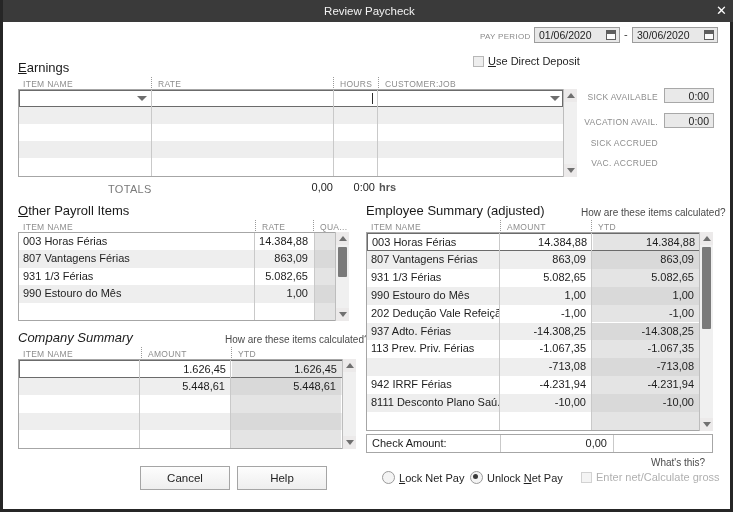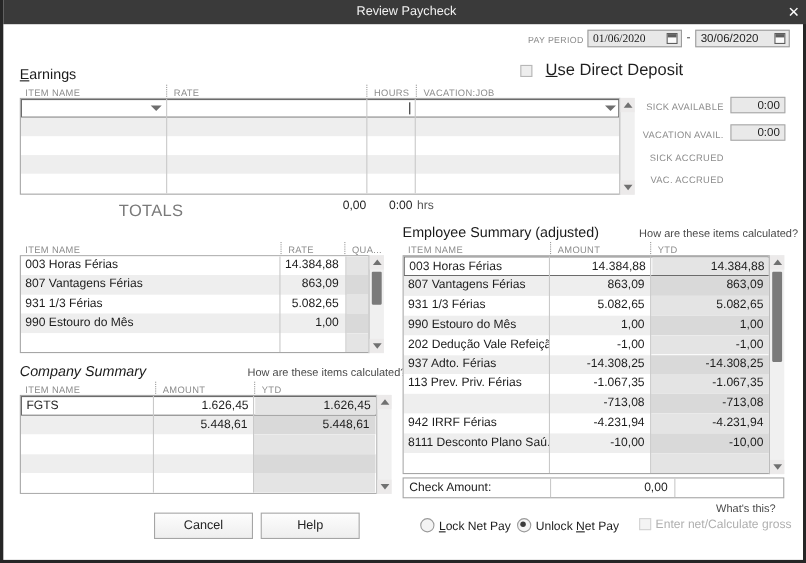--- a/index.html
+++ b/index.html
@@ -41,31 +41,31 @@
     position:absolute;left:4px;top:0;height:15px;line-height:15px;
     font-size:10.5px;color:#1d1d1d;
   }
   .datefield .cal{
     position:absolute;right:3px;top:2px;width:10px;height:10px;
     border:1px solid #5e5e5e;background:#fbfbfb;box-sizing:border-box;
   }
   .datefield .cal:before{
     content:"";position:absolute;left:0;top:0;right:0;height:3px;background:#5e5e5e;
   }
-  #dfrom{left:531px;font-family:Liberation Serif, serif;}
+  #dfrom{left:531px;}
   #dto{left:629px;}
   .dash{position:absolute;left:621px;top:28px;font-size:11px;color:#3c3c3c;}
   .udd{
     position:absolute;left:470px;top:55px;height:13px;
   }
   .cbox{
     display:inline-block;width:11px;height:11px;vertical-align:-2px;
     border:1px solid #b7b7b7;background:#eeeeee;box-sizing:border-box;
   }
-  .udd .lab{font-size:15px;color:#1f1f1f;margin-left:12px;}
+  .udd .lab{font-size:11px;color:#1f1f1f;margin-left:4px;}
   .u{text-decoration:underline;}
   
   .sect-h{
     position:absolute;font-size:13px;color:#1a1a1a;
   }
   .calc-link{
     position:absolute;font-size:10px;color:#4a4a4a;text-decoration:none;cursor:pointer;
   }
   
   .colhdr{
@@ -96,21 +96,21 @@
   .tri.dn{top:4px;border-left:4px solid transparent;border-right:4px solid transparent;border-top:5px solid #707070;}
   .sthumb{position:absolute;left:2px;width:9px;background:#7a7a7a;border-radius:1px;}
   
   .edrop{
     position:absolute;width:0;height:0;
     border-left:5px solid transparent;border-right:5px solid transparent;
     border-top:5px solid #6e6e6e;
   }
   .selrow{border:1px solid #6b6b6b;box-sizing:border-box;background:#ffffff;}
   .caret{position:absolute;width:1px;background:#2b2b2b;}
-  .totals-lbl{position:absolute;font-size:15px;color:#7a7a7a;letter-spacing:.3px;}
+  .totals-lbl{position:absolute;font-size:11px;color:#7a7a7a;letter-spacing:.3px;}
   .totals-val{position:absolute;font-size:11px;color:#1d1d1d;text-align:right;}
   
   .vlab{position:absolute;font-size:8.5px;color:#8d8d8d;letter-spacing:.3px;text-align:right;}
   .vbox{
     position:absolute;width:50px;height:15px;background:#e9e9e9;
     border:1px solid #a8a8a8;box-sizing:border-box;
   }
   .vbox span{position:absolute;right:4px;top:0;line-height:14px;font-size:10.5px;color:#1d1d1d;}
   .dna{position:absolute;left:583px;top:173px;}
   .dna .lab{font-size:11px;color:#1f1f1f;margin-left:4px;}
@@ -175,21 +175,21 @@
   </div>
 
   <div class="sect-h" style="left:15px;top:60px;"><span class="u">E</span>arnings</div>
 
   <div class="colhdr" style="left:20px;top:79px;">ITEM NAME</div>
   <div class="coldots" style="left:148px;top:77px;height:11px;"></div>
   <div class="colhdr" style="left:155px;top:79px;">RATE</div>
   <div class="coldots" style="left:330px;top:77px;height:11px;"></div>
   <div class="colhdr" style="left:337px;top:79px;">HOURS</div>
   <div class="coldots" style="left:375px;top:77px;height:11px;"></div>
-  <div class="colhdr" style="left:382px;top:79px;">VACATION:JOB</div>
+  <div class="colhdr" style="left:382px;top:79px;">CUSTOMER:JOB</div>
 
   <div class="grid" id="earnings-grid" style="left:15px;top:89px;width:546px;height:88px;">
       <div class="grow selrow" style="top: 0px; height: 17px; background: rgb(255, 255, 255);">
         <div class="gcell" style="left: 0px; width: 132px; line-height: 17px; padding-left: 4px; padding-right: 2px;"></div>
         <div class="gcell" style="left: 133px; width: 181px; line-height: 17px; padding-left: 4px; padding-right: 2px;"></div>
         <div class="gcell num" style="left: 315px; width: 43px; line-height: 17px; padding-left: 0px; padding-right: 5px;"></div>
         <div class="gcell" style="left: 359px; width: 185px; line-height: 17px; padding-left: 4px; padding-right: 2px;"></div>
       </div>
       <div class="grow" style="top: 17px; height: 17px; background: rgb(238, 238, 238);">
         <div class="gcell" style="left: 0px; width: 132px; line-height: 17px; padding-left: 4px; padding-right: 2px;"></div>
@@ -227,36 +227,37 @@
         <span class="tri up"></span>
       </div>
     <div class="sbtn dn">
         <span class="tri dn"></span>
       </div>
   </div>
 
   <div class="totals-lbl" style="left:105px;top:183px;">TOTALS</div>
   <div class="totals-val" style="left:255px;top:181px;width:75px;">0,00</div>
   <div class="totals-val" style="left:330px;top:181px;width:42px;">0:00</div>
-  <div class="totals-val" style="left:376px;top:181px;width:30px;text-align:left;color:#555;">hrs</div>
+  <div class="totals-val" style="left:376px;top:181px;width:30px;text-align:left;color:#555;font-weight:bold;">hrs</div>
 
   <div class="vlab" style="left:575px;top:92px;width:80px;">SICK AVAILABLE</div>
   <div class="vbox" style="left:661px;top:88px;">
       <span>0:00</span>
     </div>
 
   <div class="vlab" style="left:575px;top:117px;width:80px;">VACATION AVAIL.</div>
   <div class="vbox" style="left:661px;top:113px;">
       <span>0:00</span>
     </div>
 
   <div class="vlab" style="left:575px;top:138px;width:80px;">SICK ACCRUED</div>
   <div class="vlab" style="left:575px;top:158px;width:80px;">VAC. ACCRUED</div>
 
 
+  <div class="sect-h" style="left:15px;top:203px;"><span class="u">O</span>ther Payroll Items</div>
 
   <div class="colhdr" style="left:20px;top:222px;">ITEM NAME</div>
   <div class="coldots" style="left:252px;top:220px;height:11px;"></div>
   <div class="colhdr" style="left:259px;top:222px;">RATE</div>
   <div class="coldots" style="left:310px;top:220px;height:11px;"></div>
   <div class="colhdr" style="left:317px;top:222px;">QUA...</div>
 
   <div class="grid" id="opi-grid" style="left:15px;top:232px;width:318px;height:89px;">
       <div class="grow" style="top: 0px; height: 17.4px; background: rgb(255, 255, 255);">
         <div class="gcell" style="left: 0px; width: 235px; line-height: 17.4px; padding-left: 4px; padding-right: 2px;">003 Horas Férias</div>
@@ -300,21 +301,20 @@
   <div class="calc-link" style="left:222px;top:334px;">How are these items calculated?</div>
 
   <div class="colhdr" style="left:20px;top:349px;">ITEM NAME</div>
   <div class="coldots" style="left:138px;top:347px;height:11px;"></div>
   <div class="colhdr" style="left:145px;top:349px;">AMOUNT</div>
   <div class="coldots" style="left:228px;top:347px;height:11px;"></div>
   <div class="colhdr" style="left:235px;top:349px;">YTD</div>
 
   <div class="grid" id="cs-grid" style="left:15px;top:359px;width:325px;height:90px;">
       <div class="grow selrow" style="top: 0px; height: 17.6px; background: rgb(255, 255, 255);">
-        <div class="gcell" style="left: 0px; width: 120px; line-height: 17.6px; padding-left: 4px; padding-right: 2px;">FGTS</div>
         <div class="gcell num" style="left: 121px; width: 90px; line-height: 17.6px; padding-left: 0px; padding-right: 5px;">1.626,45</div>
         <div class="gcell num" style="left: 212px; width: 110px; line-height: 17.6px; padding-left: 0px; padding-right: 5px; background: rgb(228, 228, 228);">1.626,45</div>
       </div>
       <div class="grow" style="top: 17.6px; height: 17.6px; background: rgb(238, 238, 238);">
         <div class="gcell num" style="left: 121px; width: 90px; line-height: 17.6px; padding-left: 0px; padding-right: 5px;">5.448,61</div>
         <div class="gcell num" style="left: 212px; width: 110px; line-height: 17.6px; padding-left: 0px; padding-right: 5px; background: rgb(217, 217, 217);">5.448,61</div>
       </div>
       <div class="grow" style="top: 35.2px; height: 17.6px; background: rgb(255, 255, 255);">
         <div class="gcell" style="left: 0px; width: 120px; line-height: 17.6px; padding-left: 4px; padding-right: 2px;"></div>
         <div class="gcell num" style="left: 121px; width: 90px; line-height: 17.6px; padding-left: 0px; padding-right: 5px;"></div>

